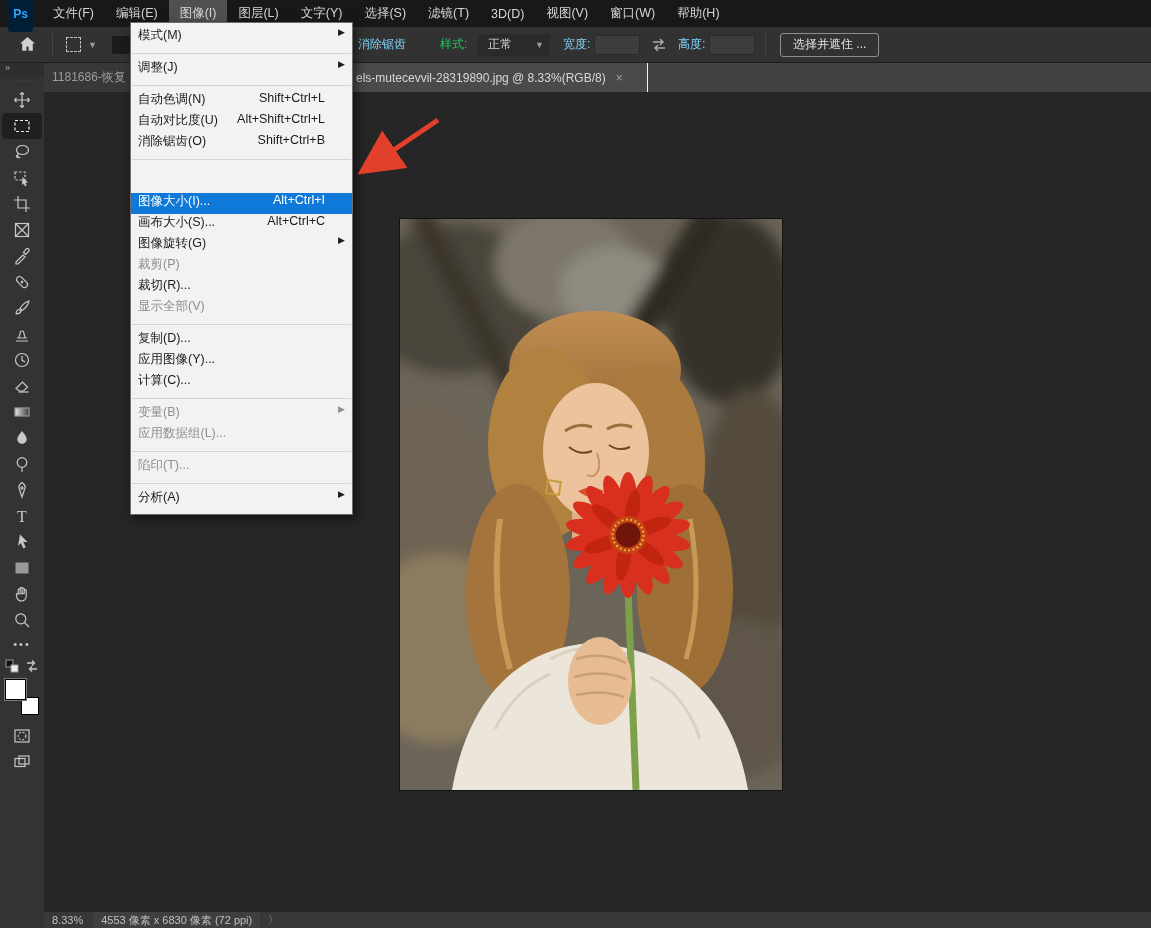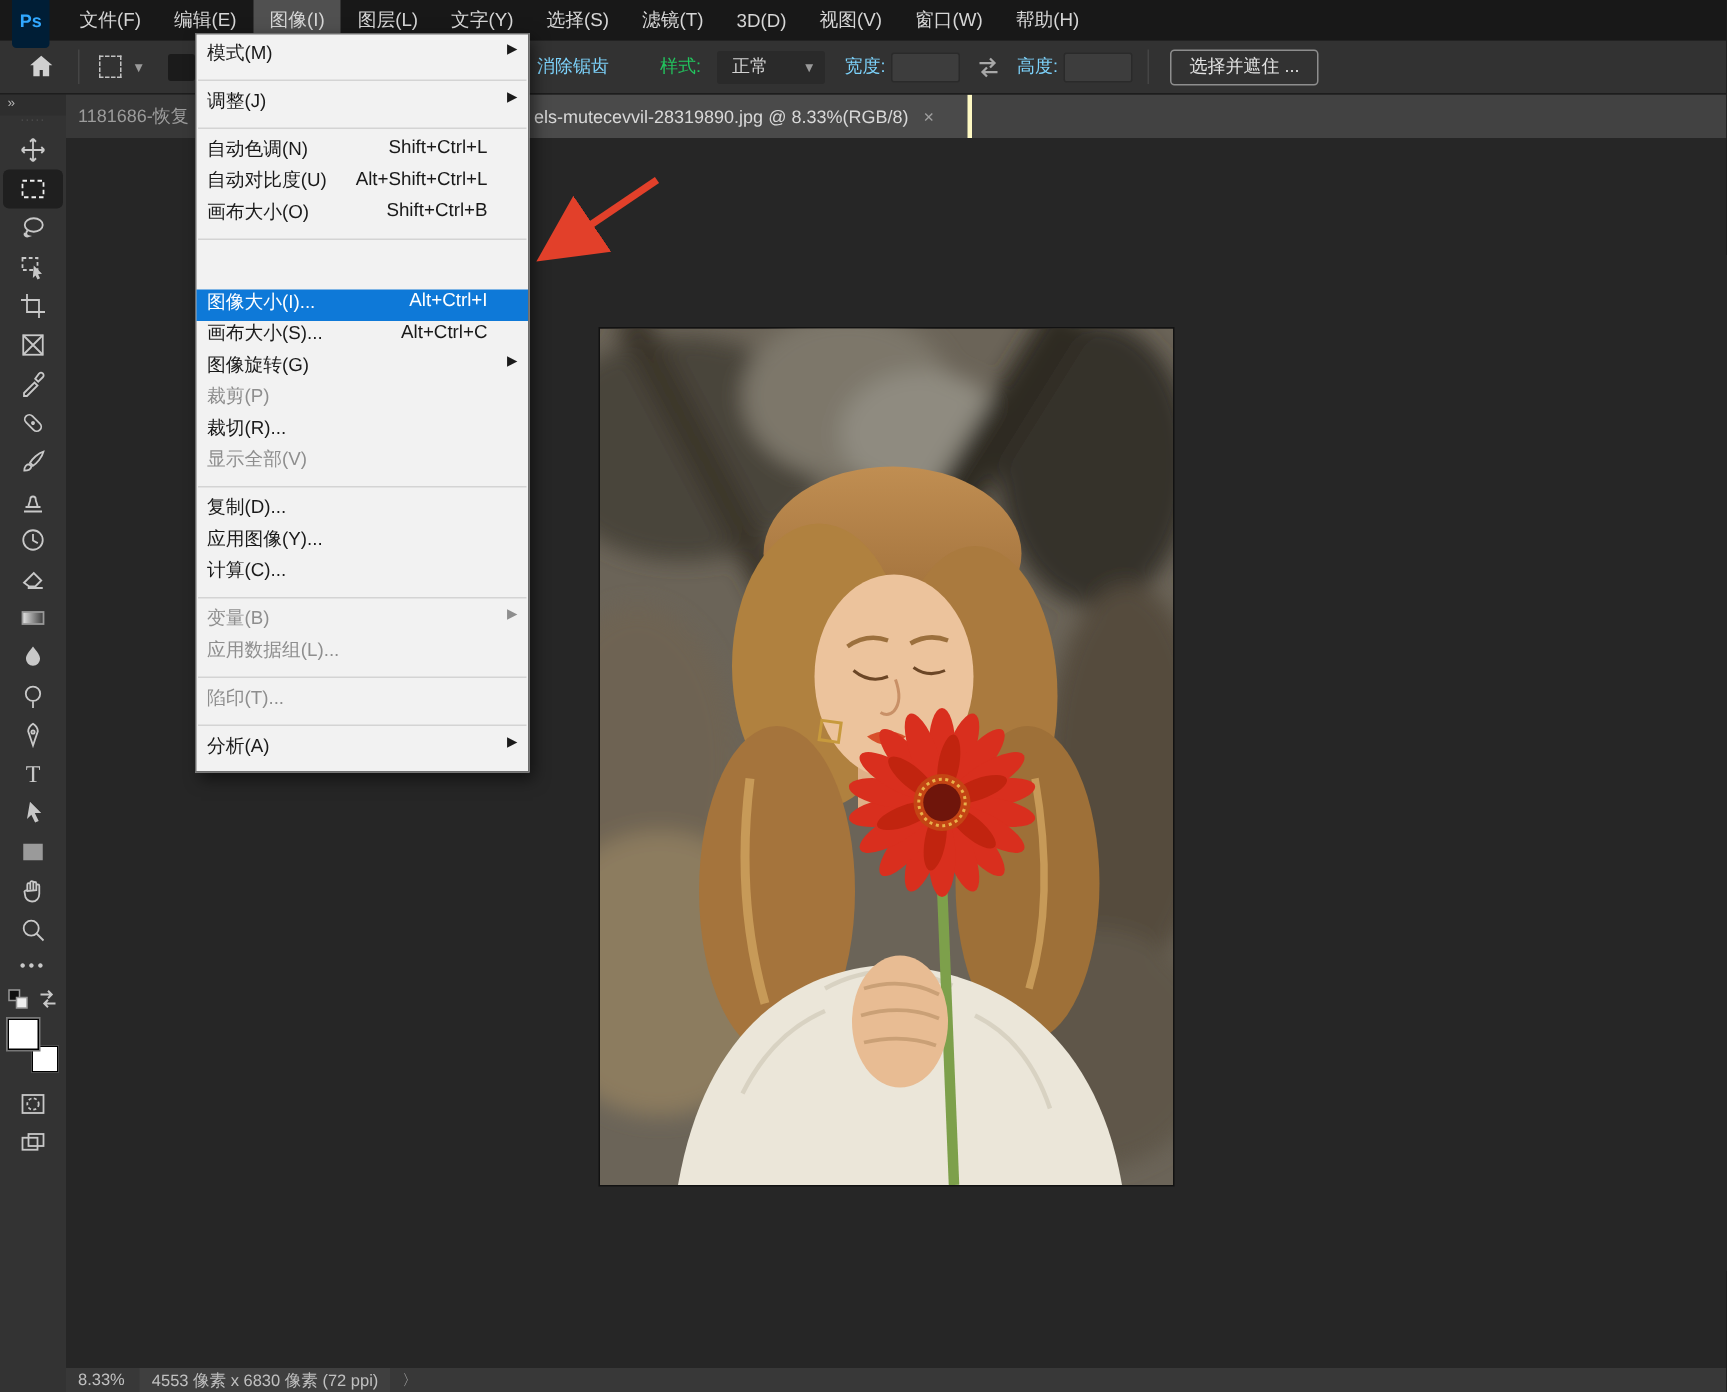--- a/index.html
+++ b/index.html
@@ -43,21 +43,21 @@
   .tool.sel svg { stroke:#f0f0f0; }
   .dots { color:#c8c8c8; font-size:11px; letter-spacing:2px; height:22px; display:flex; align-items:center; }
   .swaprow { display:flex; align-items:center; gap:6px; height:22px; }
   .swatches { position:relative; width:34px; height:36px; margin-top:2px; }
   .swatches .back { position:absolute; right:0; bottom:0; width:18px; height:18px; background:#fff; border:1px solid #000; }
   .swatches .front { position:absolute; left:0; top:0; width:21px; height:21px; background:#fff; border:1px solid #000; box-shadow:0 0 0 1px #777; }
 
   
   .tabbar { position:absolute; left:44px; top:63px; width:1107px; height:29px; background:#424242;
             display:flex; font-size:12px; z-index:2; }
-  .tab { height:29px; display:flex; align-items:center; border-right:3px solid #fef9c3; overflow:hidden; white-space:nowrap; }
+  .tab { height:29px; display:flex; align-items:center; border-right:1px solid #fef9c3; overflow:hidden; white-space:nowrap; }
   .tab1 { width:120px; background:#383838; color:#9c9c9c; padding-left:8px; }
   .tab2 { width:484px; background:#4a4a4a; color:#d8d8d8; padding-left:192px; }
   .tab2 .close { margin-left:10px; color:#9f9f9f; font-size:12px; }
 
   
   .canvas { position:absolute; left:44px; top:92px; width:1107px; height:820px; background:#262626; }
   .photo { position:absolute; left:400px; top:219px; width:382px; height:571px;
            box-shadow:0 0 0 1px #121212; z-index:1; }
 
   
@@ -422,21 +422,21 @@
     <div class="msep"></div>
     <div class="mi">
         <span class="lbl">自动色调(N)</span>
         <span class="sc">Shift+Ctrl+L</span>
       </div>
     <div class="mi">
         <span class="lbl">自动对比度(U)</span>
         <span class="sc">Alt+Shift+Ctrl+L</span>
       </div>
     <div class="mi">
-        <span class="lbl">画布大小(O)</span>
+        <span class="lbl">消除锯齿(O)</span>
         <span class="sc">Shift+Ctrl+B</span>
       </div>
     <div class="msep"></div>
     <div class="mi hl">
         <span class="lbl">图像大小(I)...</span>
         <span class="sc">Alt+Ctrl+I</span>
       </div>
     <div class="mi">
         <span class="lbl">画布大小(S)...</span>
         <span class="sc">Alt+Ctrl+C</span>

